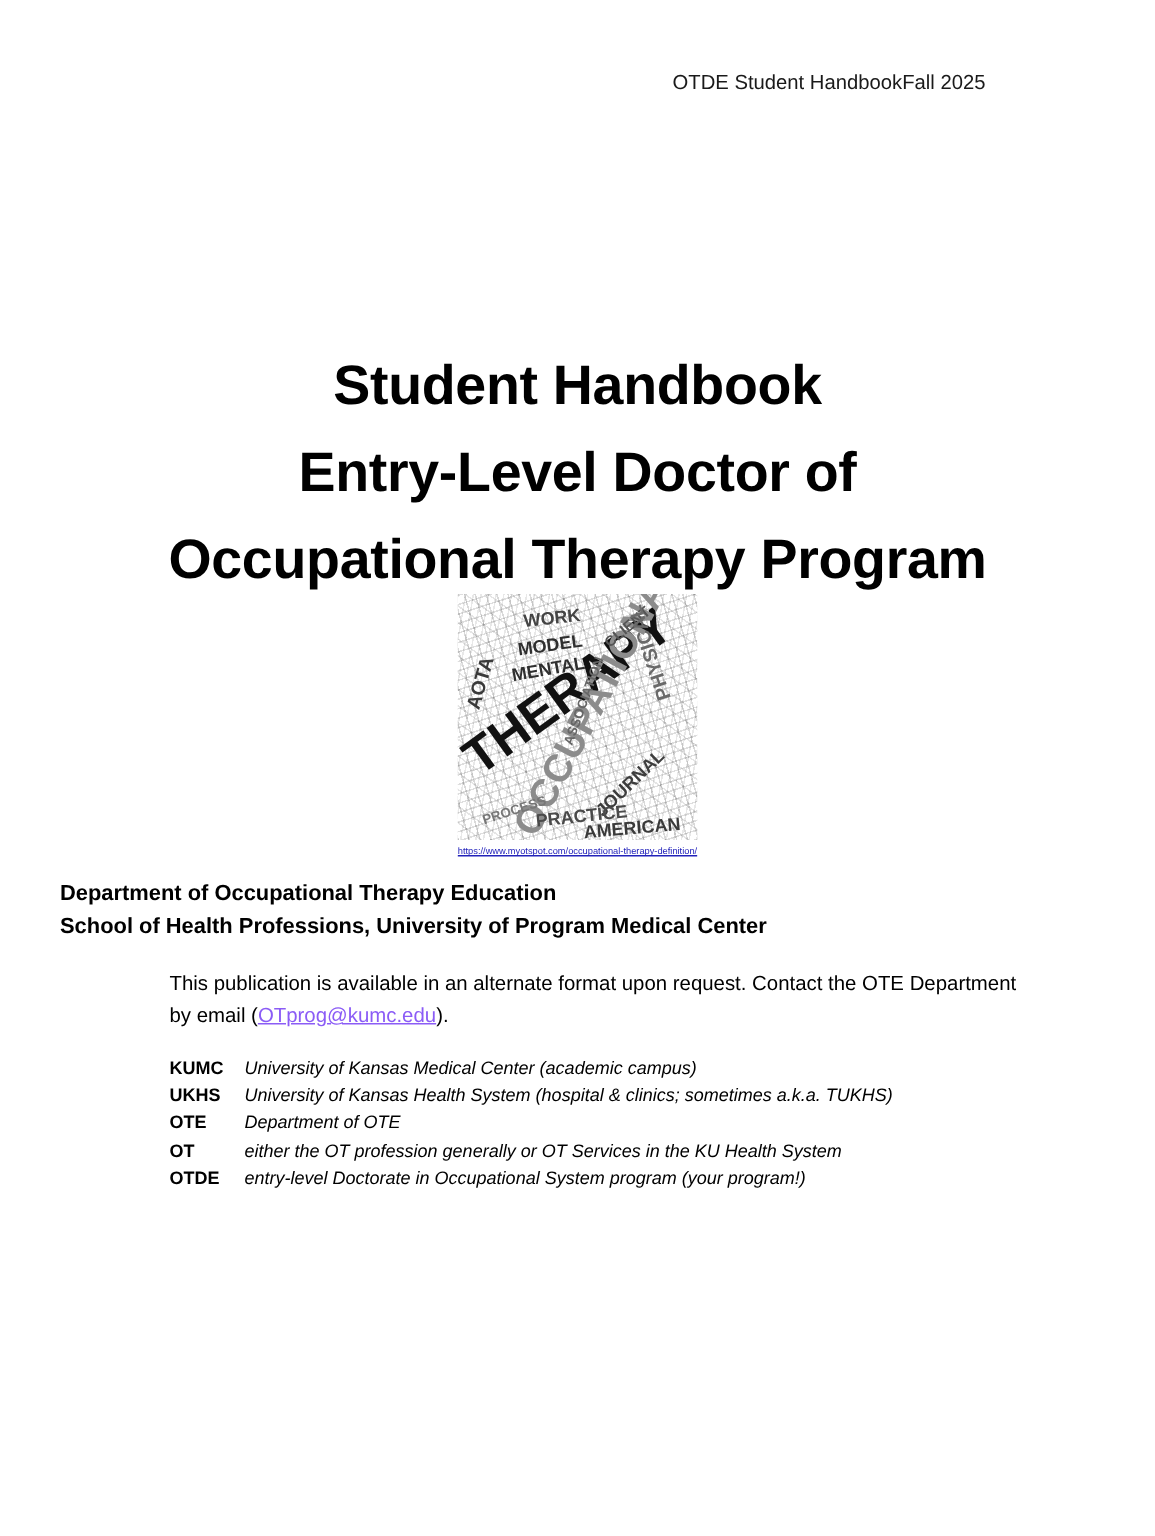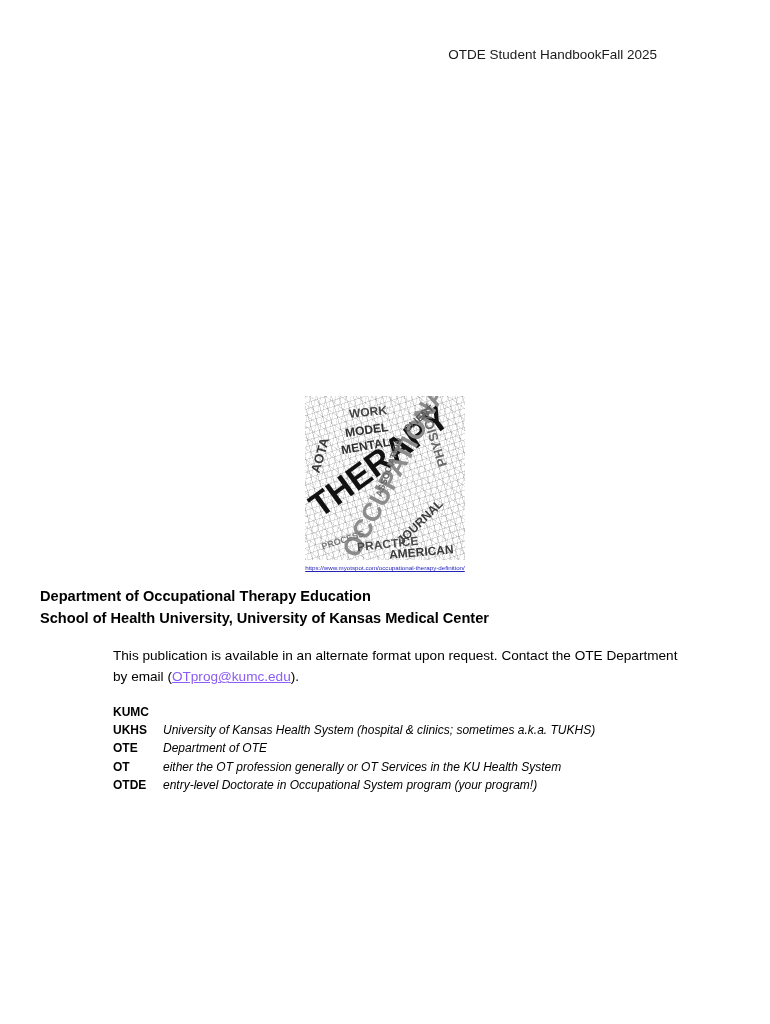--- a/index.html
+++ b/index.html
@@ -185,20 +185,25 @@
 </head>
 <body>
 
 <div class="page">
 
   <div class="header">
     <span>OTDE Student Handbook</span>
     <span>Fall 2025</span>
   </div>
 
+  <div class="title-block">
+    <div class="title-line">Student Handbook</div>
+    <div class="title-line">Entry-Level Doctor of</div>
+    <div class="title-line">Occupational Therapy Program</div>
+  </div>
 
   <div class="cloud-wrap">
     <div class="cloud">
       <div class="tex"></div>
       <div class="cw cw-therapy">THERAPY</div>
       <div class="cw cw-occ">OCCUPATIONAL</div>
       <div class="cw cw-model">MODEL</div>
       <div class="cw cw-mental">MENTAL</div>
       <div class="cw cw-client">CLIENT</div>
       <div class="cw cw-aota">AOTA</div>
@@ -209,30 +214,31 @@
       <div class="cw cw-practice">PRACTICE</div>
       <div class="cw cw-american">AMERICAN</div>
       <div class="cw cw-process">PROCESS</div>
     </div>
   </div>
 
   <div class="cloud-src">https://www.myotspot.com/occupational-therapy-definition/</div>
 
   <div class="dept-block">
     <div class="dept-line">Department of Occupational Therapy Education</div>
-    <div class="dept-line">School of Health University, University of Kansas Medical Center</div>
+    <div class="dept-line">School of Health Professions, University of Program Medical Center</div>
   </div>
 
   <div class="pub">
     <span>This publication is available in an alternate format upon request.  Contact the OTE Department by email (</span><a href="#">OTprog@kumc.edu</a><span>).</span>
   </div>
 
   <div class="abbr">
     <div class="abbr-row">
       <span class="abbr-term">KUMC</span>
+      <span class="abbr-def">University of Kansas Medical Center (academic campus)</span>
     </div>
     <div class="abbr-row">
       <span class="abbr-term">UKHS</span>
       <span class="abbr-def">University of Kansas Health System (hospital &amp; clinics; sometimes a.k.a. TUKHS)</span>
     </div>
     <div class="abbr-row">
       <span class="abbr-term">OTE</span>
       <span class="abbr-def">Department of OTE</span>
     </div>
     <div class="abbr-row">

